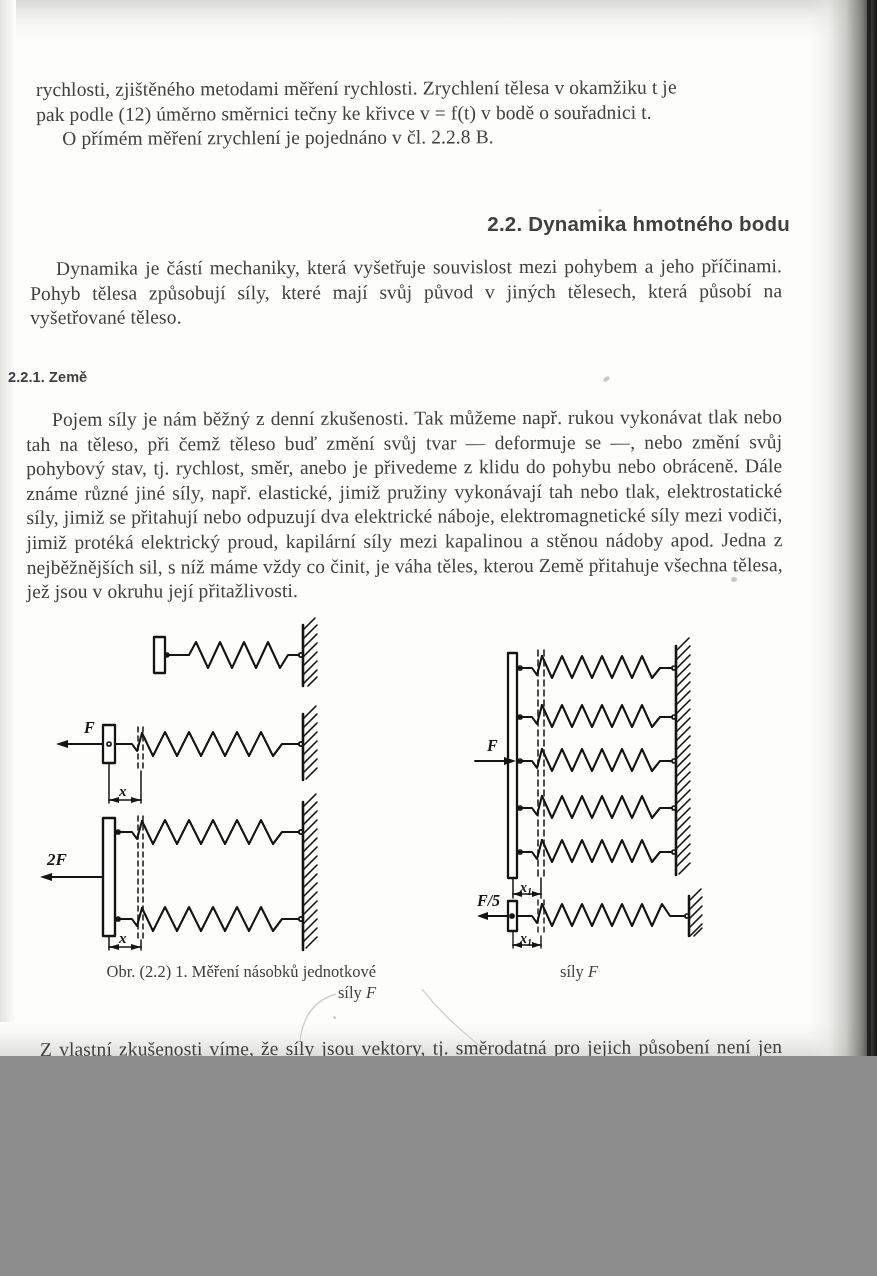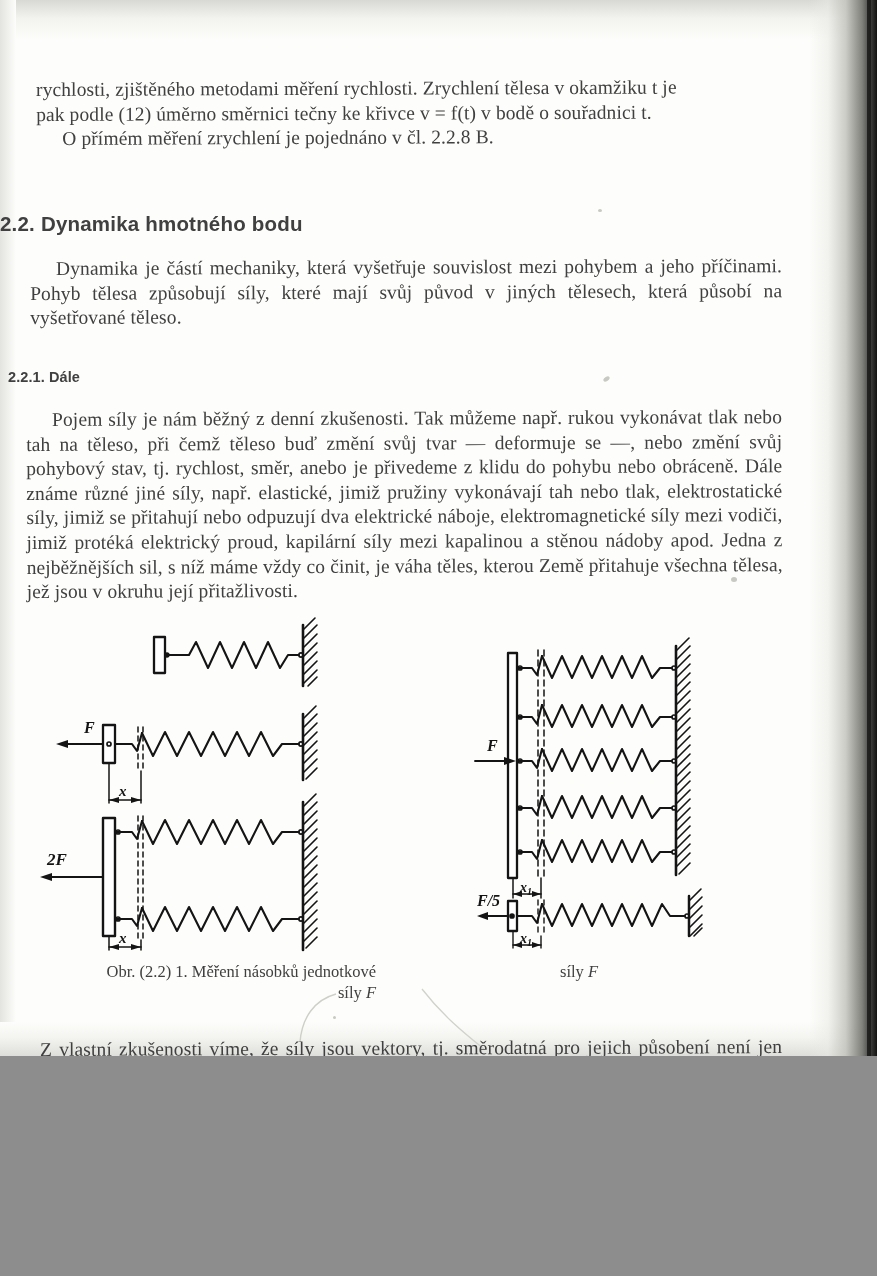--- a/index.html
+++ b/index.html
@@ -138,30 +138,30 @@
   <svg class="fig" style="left:420px;top:985px;width:70px;height:70px;overflow:visible;">
     <path d="M 64 64 C 44 48, 22 30, 2 4" stroke="#d2d2cc" stroke-width="1.3" fill="none"></path>
   </svg>
 
   <div class="para warp-left" style="left:36px; top:78px; width:744px;">
     <p>rychlosti, zjištěného metodami měření rychlosti. Zrychlení tělesa v okamžiku t je</p>
     <p>pak podle (12) úměrno směrnici tečny ke křivce v = f(t) v bodě o souřadnici t.</p>
     <p class="indent">O přímém měření zrychlení je pojednáno v čl. 2.2.8 B.</p>
   </div>
 
-  <div class="section-head" style="left:0px; top:212px; width:790px; text-align:left;">
+  <div class="section-head" style="left:0px; top:212px; width:790px; text-align:right;">
     <span>2.2. Dynamika hmotného bodu</span>
   </div>
 
   <div class="para warp-left" style="left:30px; top:257px; width:752px;">
     <p class="indent">Dynamika je částí mechaniky, která vyšetřuje souvislost mezi pohybem a jeho příčinami. Pohyb tělesa způsobují síly, které mají svůj původ v jiných tělesech, která působí na vyšetřované těleso.</p>
   </div>
 
   <div class="subsection-head" style="left:8px; top:369px;">
-    <span>2.2.1. Dále</span>
+    <span>2.2.1. Země</span>
   </div>
 
   <div class="para warp-left" style="left:26px; top:408px; width:756px;">
     <p class="indent">Pojem síly je nám běžný z denní zkušenosti. Tak můžeme např. rukou vykonávat tlak nebo tah na těleso, při čemž těleso buď změní svůj tvar — deformuje se —, nebo změní svůj pohybový stav, tj. rychlost, směr, anebo je přivedeme z klidu do pohybu nebo obráceně. Dále známe různé jiné síly, např. elastické, jimiž pružiny vykonávají tah nebo tlak, elektrostatické síly, jimiž se přitahují nebo odpuzují dva elektrické náboje, elektromagnetické síly mezi vodiči, jimiž protéká elektrický proud, kapilární síly mezi kapalinou a stěnou nádoby apod. Jedna z nejběžnějších sil, s níž máme vždy co činit, je váha těles, kterou Země přitahuje všechna tělesa, jež jsou v okruhu její přitažlivosti.</p>
   </div>
 
   <svg class="fig" style="left:40px; top:620px; width:340px; height:330px; overflow:visible;">
     <defs>
       <g id="hatchL"></g>
     </defs>

